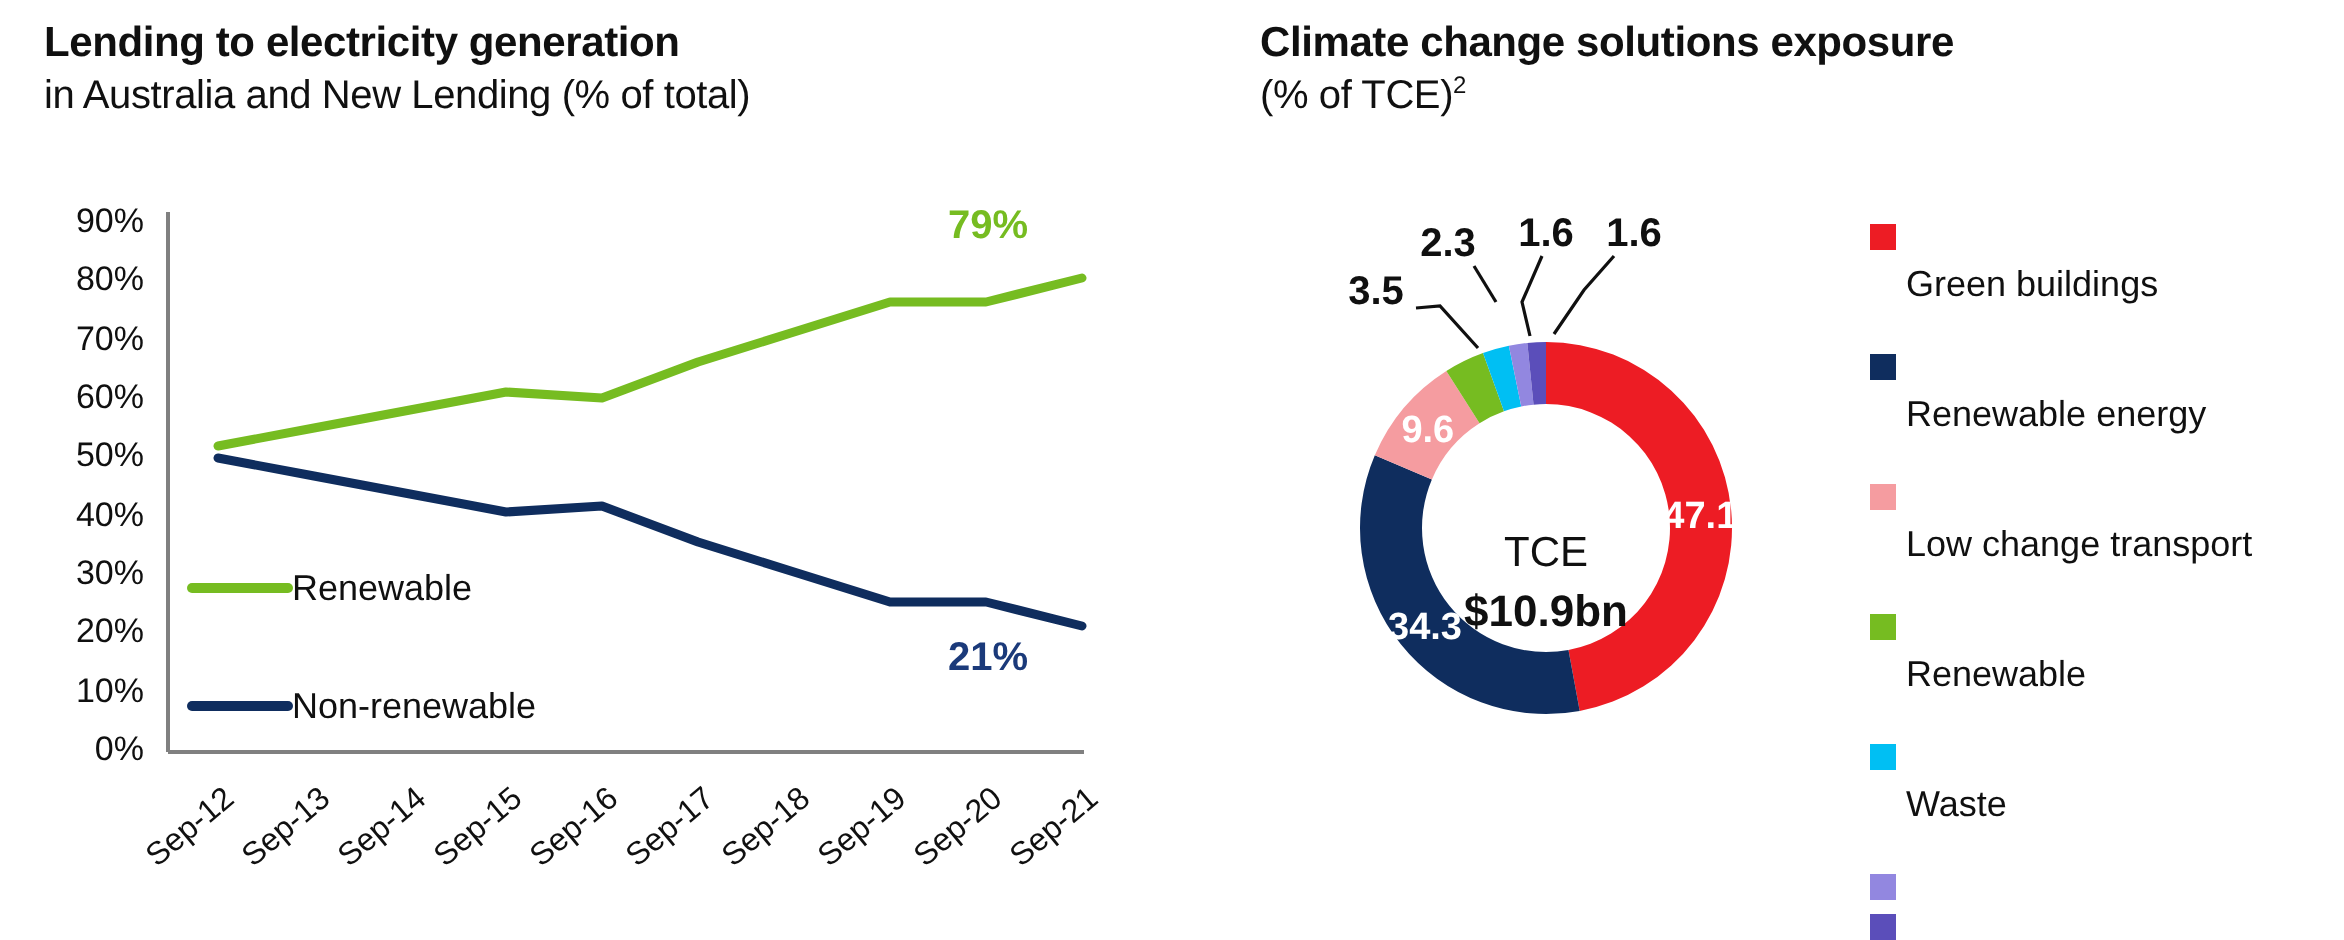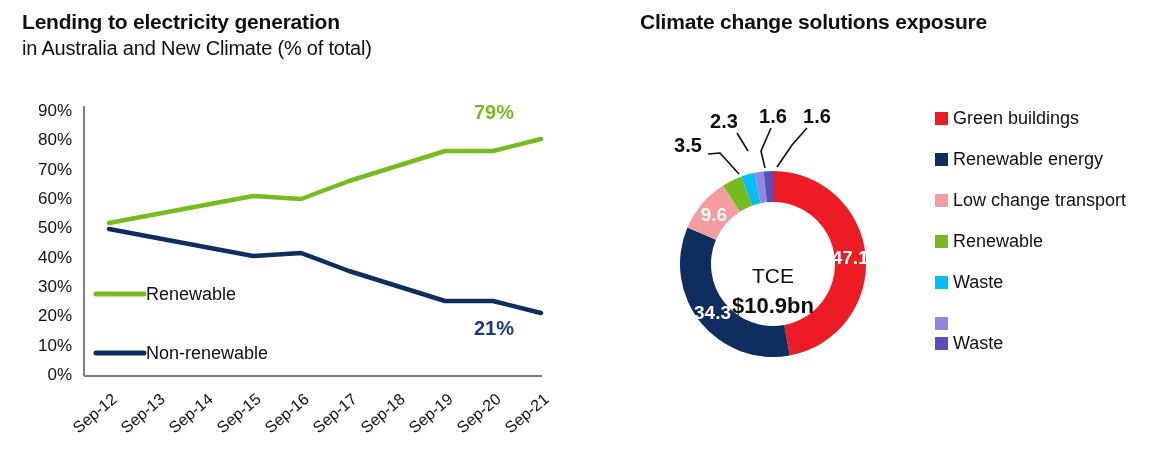--- a/index.html
+++ b/index.html
@@ -13,21 +13,21 @@
   }
   .page{position:relative;width:1036px;height:470px;}
 
   
   .panel{position:absolute;top:0;height:470px;}
   #panel-left{left:0;width:620px;}
   #panel-right{left:620px;width:552px;}
 
   
   .title-block{position:absolute;left:22px;top:8px;}
-  #panel-right .title-block{left:10px;margin-left:10px;}
+  #panel-right .title-block{left:10px;}
   .title-main{
     font-size:21px;font-weight:bold;letter-spacing:-0.2px;
     color:#101010;line-height:27px;white-space:nowrap;
   }
   .title-sub{
     font-size:20px;font-weight:normal;letter-spacing:-0.2px;
     color:#101010;line-height:27px;white-space:nowrap;
   }
   .title-sub sup{font-size:12px;vertical-align:super;line-height:0;}
 
@@ -74,32 +74,33 @@
   #donut-legend{position:absolute;left:315px;top:108px;width:240px;}
   .lg-row{display:flex;align-items:flex-start;margin-bottom:20px;}
   .lg-row.tight{margin-bottom:3px;}
   .lg-sw{
     width:13px;height:13px;flex:0 0 13px;margin-top:4px;margin-right:5px;
     display:block;
   }
   .lg-lb{
     font-size:18px;line-height:21px;color:#101010;
     font-family:"Liberation Sans", sans-serif;
+    margin-top:24px;
   }
 </style>
 </head>
 <body>
 
 <div class="page">
 
   <div class="panel" id="panel-left">
 
     <div class="title-block">
       <div class="title-main">Lending to electricity generation</div>
-      <div class="title-sub">in Australia and New Climate (% of total)</div>
+      <div class="title-sub">in Australia and New Lending (% of total)</div>
     </div>
 
     <div id="line-chart-area">
       <svg class="lc-svg" width="620" height="370" viewBox="0 0 620 370">
 
         <g>
           <text class="yt" x="72" y="28">90%</text>
           <text class="yt" x="72" y="57">80%</text>
           <text class="yt" x="72" y="87">70%</text>
           <text class="yt" x="72" y="116">60%</text>
@@ -141,20 +142,21 @@
           <text class="xt" transform="translate(541,302) rotate(-40)" x="0" y="14">Sep-21</text>
         </g>
       </svg>
     </div>
   </div>
 
   <div class="panel" id="panel-right">
 
     <div class="title-block">
       <div class="title-main">Climate change solutions exposure</div>
+      <div class="title-sub"><span>(% of TCE)</span><sup>2</sup></div>
     </div>
 
     <div id="donut-area">
       <svg width="330" height="340" viewBox="0 0 330 340">
 
         <g id="donut-slices">
             <path d="M 153,76 A 93,93 0 0 1 169.85213601732374,260.46040406456564 L 164.2347573448825,229.97360270971043 A 62,62 0 0 0 153,107 Z" fill="#ED1C24"></path>
             <path d="M 169.85213601732374,260.46040406456564 A 93,93 0 0 1 67.41843819497406,132.60224898414015 L 95.94562546331605,144.73483265609343 A 62,62 0 0 0 164.2347573448825,229.97360270971043 Z" fill="#0F2D5E"></path>
             <path d="M 67.41843819497406,132.60224898414015 A 93,93 0 0 1 103.16810806695335,90.47750292831257 L 119.77873871130222,116.65166861887505 A 62,62 0 0 0 95.94562546331605,144.73483265609343 Z" fill="#F59CA0"></path>
             <path d="M 103.16810806695335,90.47750292831257 A 93,93 0 0 1 121.4973734171879,81.49808848725704 L 131.99824894479192,110.66539232483802 A 62,62 0 0 0 119.77873871130222,116.65166861887505 Z" fill="#76BC21"></path>

